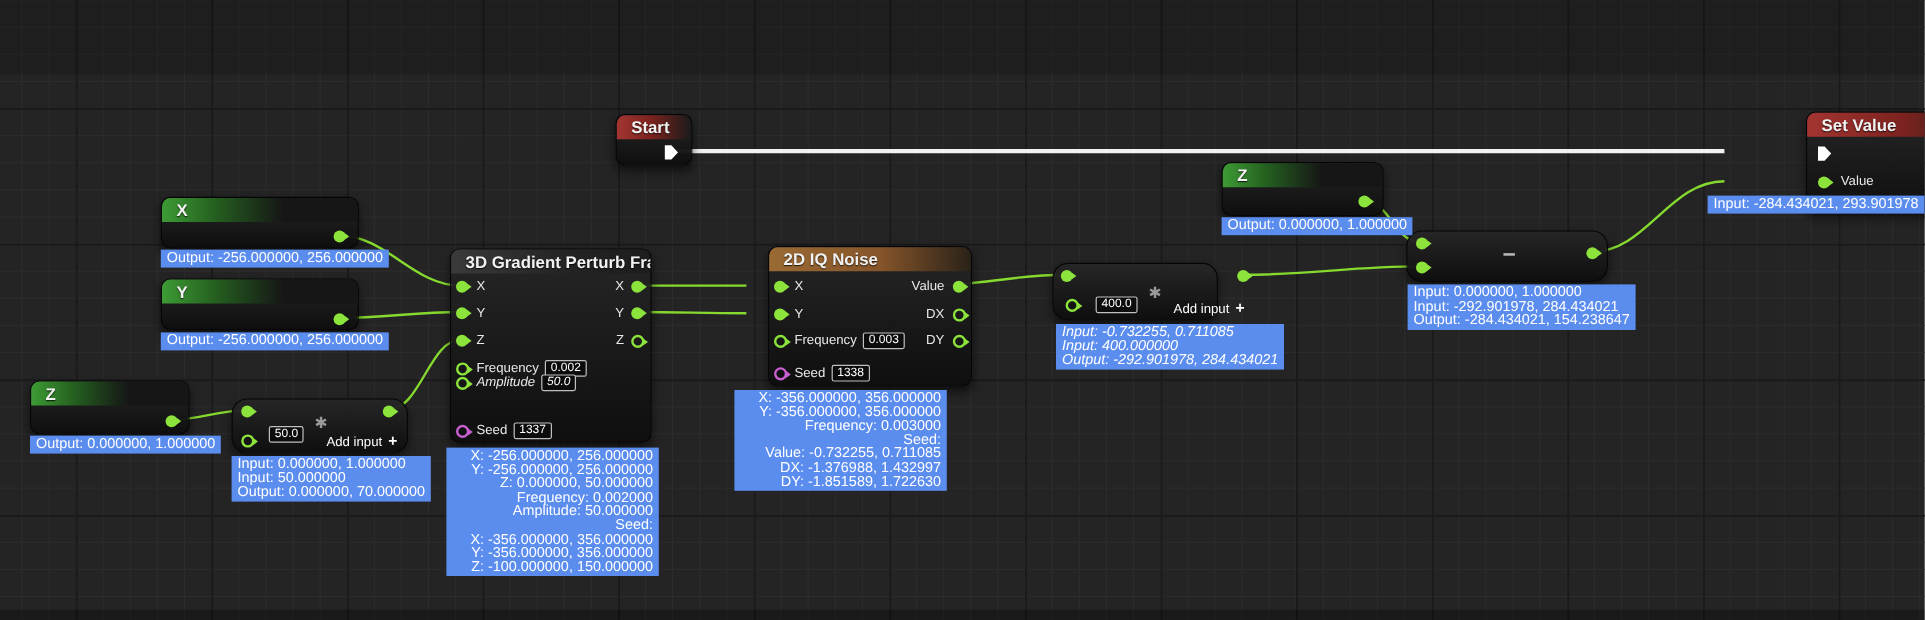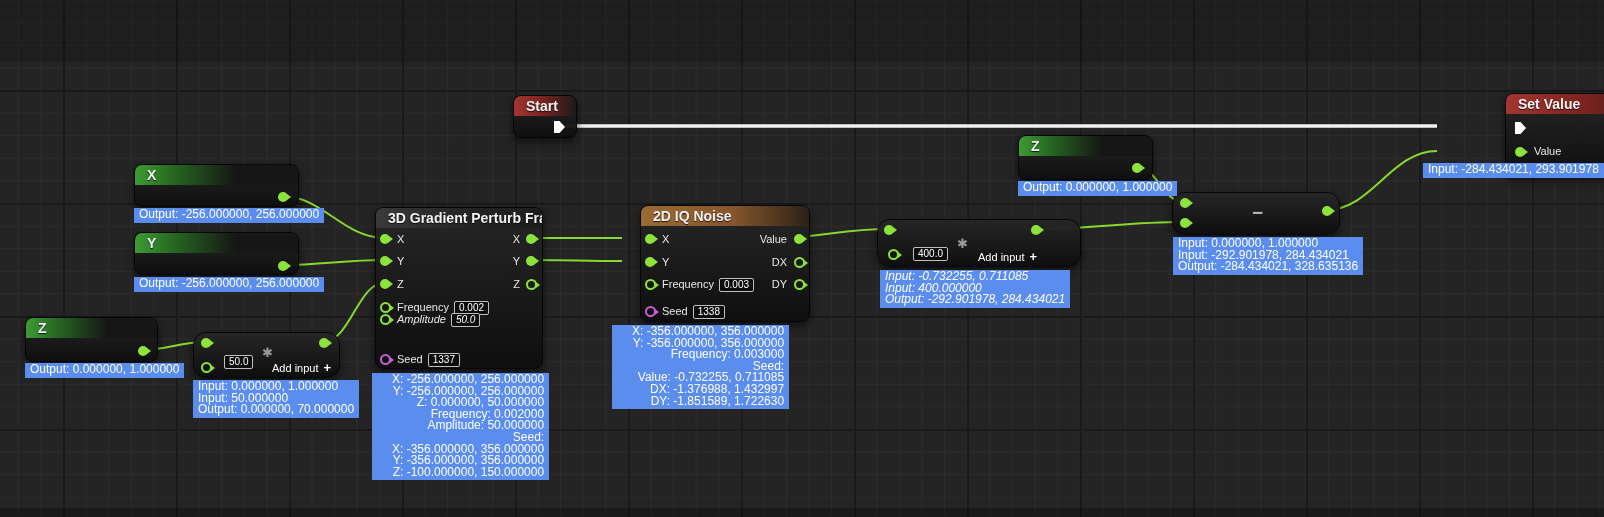--- a/index.html
+++ b/index.html
@@ -153,21 +153,21 @@
   <div class="tip indent" style="left:612px;top:325px;">
     <div>X: -356.000000, 356.000000</div>
     <div>Y: -356.000000, 356.000000</div>
     <div>Frequency: 0.003000</div>
     <div>Seed:</div>
     <div>Value: -0.732255, 0.711085</div>
     <div>DX: -1.376988, 1.432997</div>
     <div>DY: -1.851589, 1.722630</div>
   </div>
 
-  <div class="node op" style="left:877px;top:219px;width:204px;height:48px;">
+  <div class="node op" style="left:877px;top:219px;width:138px;height:48px;">
     <span class="pin filled" style="left:6px;top:5px;"></span>
     <span class="pin open" style="left:10px;top:29px;"></span>
     <span class="valbox" style="position:absolute;left:30px;top:27px;">400.0</span>
     <span class="op-star" style="left:79px;top:17px;">✱</span>
     <span class="add-input" style="left:100px;top:29px;"><span>Add input</span><span class="add-plus">+</span></span>
     <span class="pin filled" style="left:153px;top:5px;"></span>
   </div>
   <div class="tip" style="left:880px;top:270px;font-style:italic;">
     <div>Input: -0.732255, 0.711085</div>
     <div>Input: 400.000000</div>
@@ -182,21 +182,21 @@
 
   <div class="node op" style="left:1172px;top:192px;width:168px;height:43px;">
     <span class="pin filled" style="left:7px;top:5px;"></span>
     <span class="pin filled" style="left:7px;top:25px;"></span>
     <span class="op-minus" style="left:79px;top:15px;">−</span>
     <span class="pin filled" style="left:149px;top:13px;"></span>
   </div>
   <div class="tip" style="left:1173px;top:237px;">
     <div>Input: 0.000000, 1.000000</div>
     <div>Input: -292.901978, 284.434021</div>
-    <div>Output: -284.434021, 328.635136</div>
+    <div>Output: -284.434021, 154.238647</div>
   </div>
 
   <div class="node" style="left:513px;top:95px;width:64px;height:43px;">
     <div class="hdr hdr-red"><span>Start</span></div>
     <span class="exec" style="left:39px;top:24px;"><svg width="13" height="14" viewBox="0 0 13 14">
           <path d="M1 1 H6.5 L12 7 L6.5 13 H1 Z" fill="#ffffff"></path>
         </svg></span>
   </div>
 
   <div class="node" style="left:1505px;top:93px;width:175px;height:84px;">

